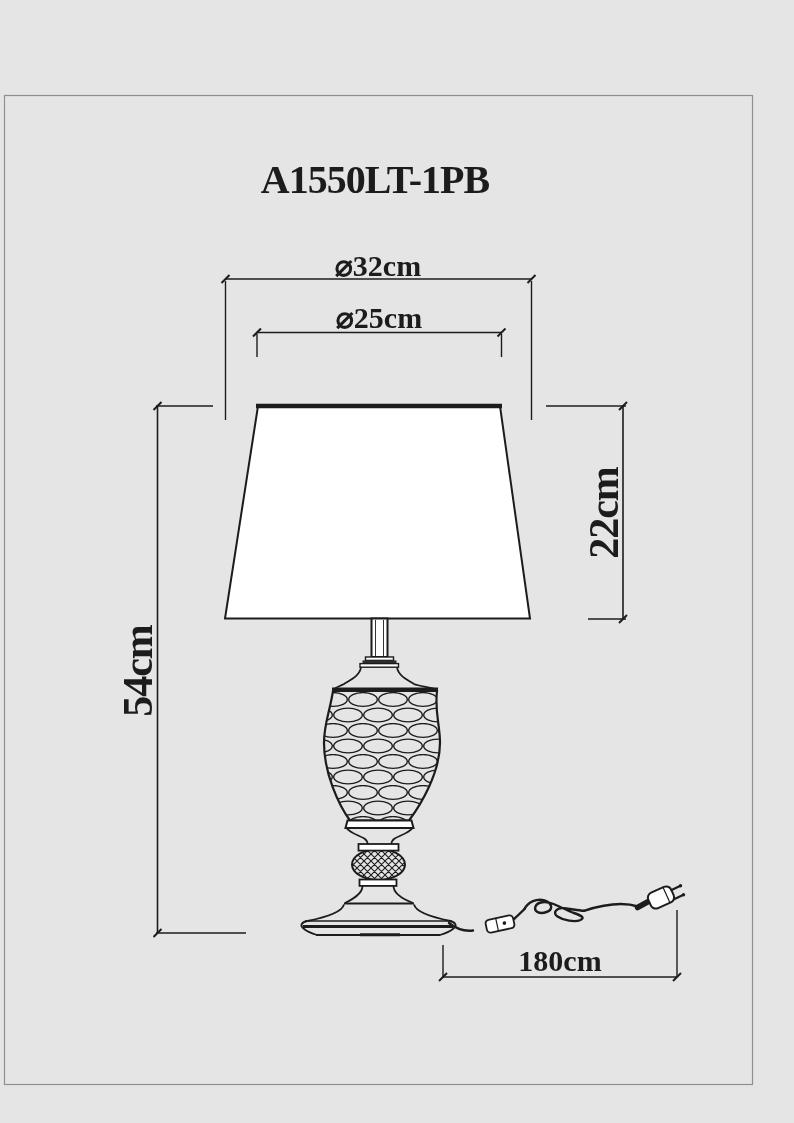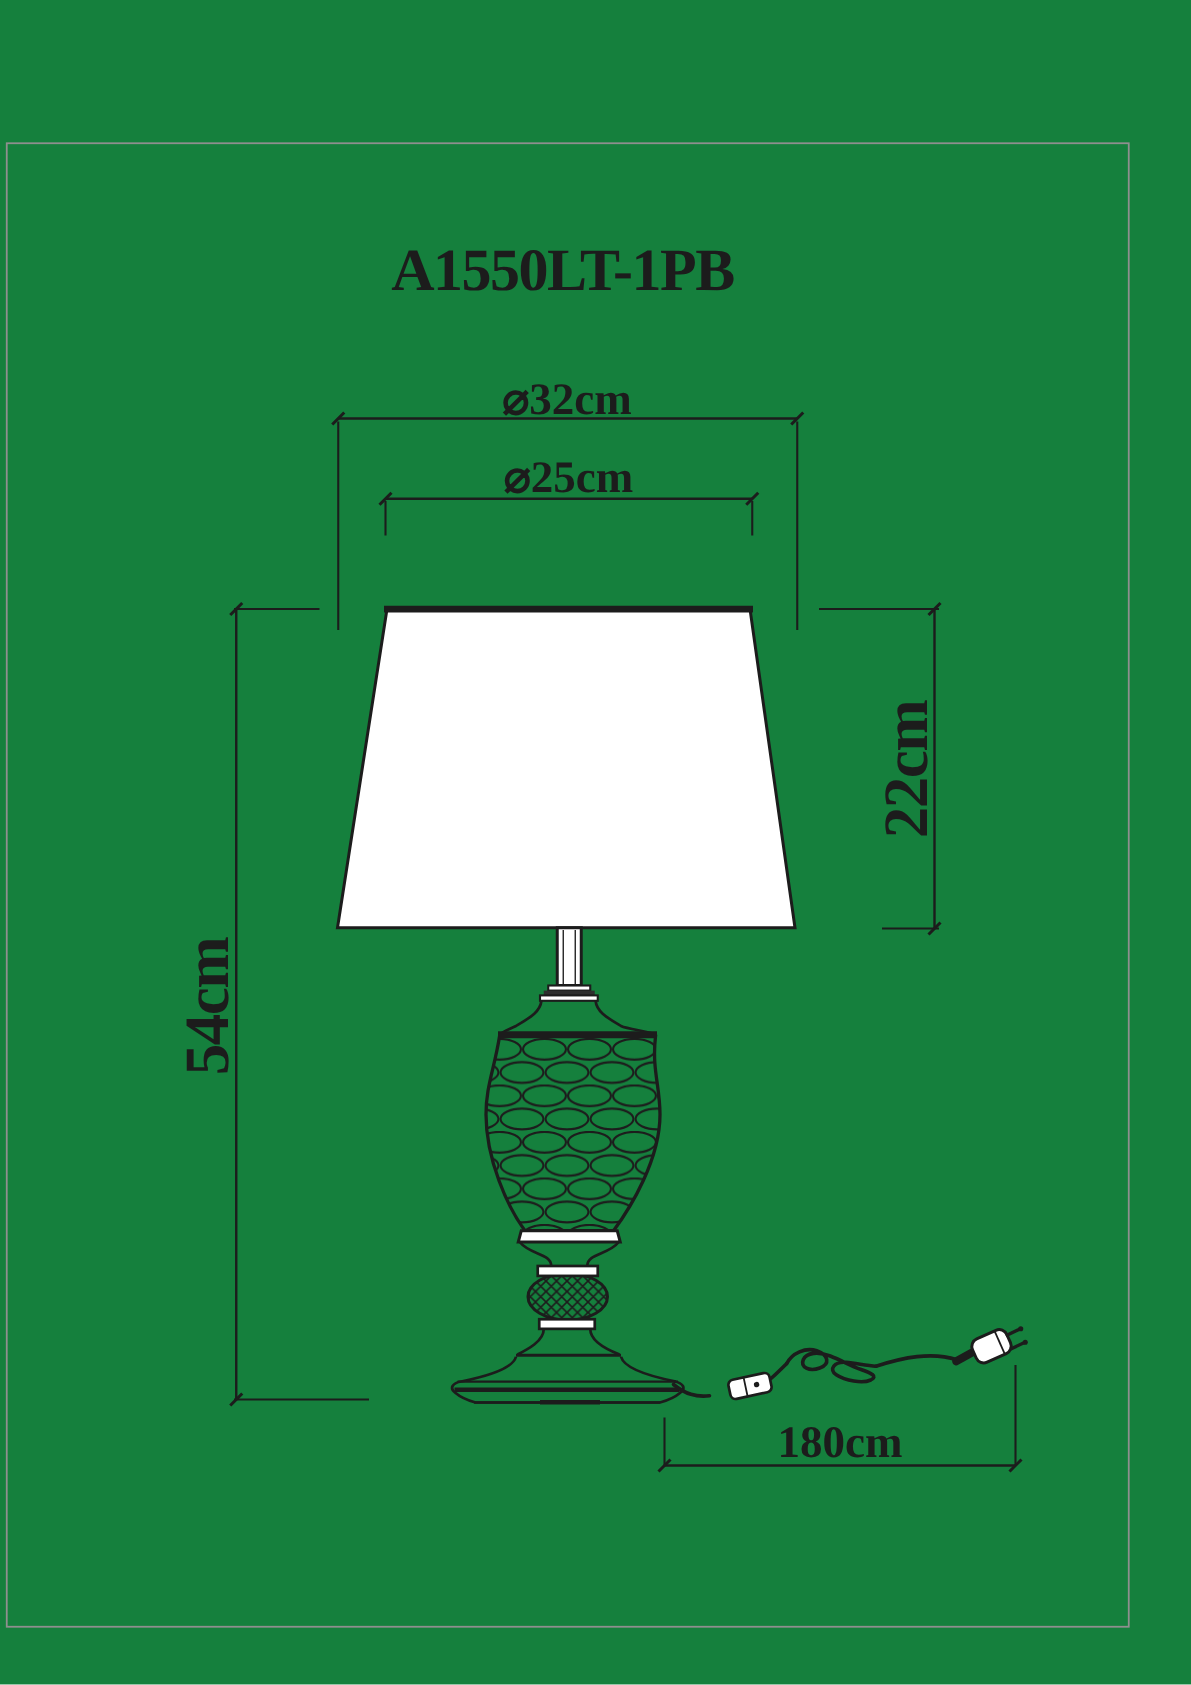--- a/index.html
+++ b/index.html
@@ -1,16 +1,16 @@
 <!DOCTYPE html>
 <html><head>
 <meta charset="utf-8">
 <style>
   html,body{margin:0;padding:0;background:#ffffff;}
-  .page{position:relative;width:794px;height:1123px;background:#15803d;overflow:hidden;
+  .page{position:relative;width:794px;height:1123px;background:#e5e5e5;overflow:hidden;
         font-family:"Liberation Serif","DejaVu Serif",serif;}
   svg{position:absolute;left:0;top:0;}
   text{fill:#1c1c1c;font-weight:bold;font-family:"Liberation Serif","DejaVu Serif",serif;}
   .dim-label{font-size:30px;letter-spacing:0px;}
   .dim-label-v{font-size:42px;letter-spacing:-1px;}
   .title-label{font-size:40px;letter-spacing:-1px;}
 </style>
 </head>
 <body>
 

